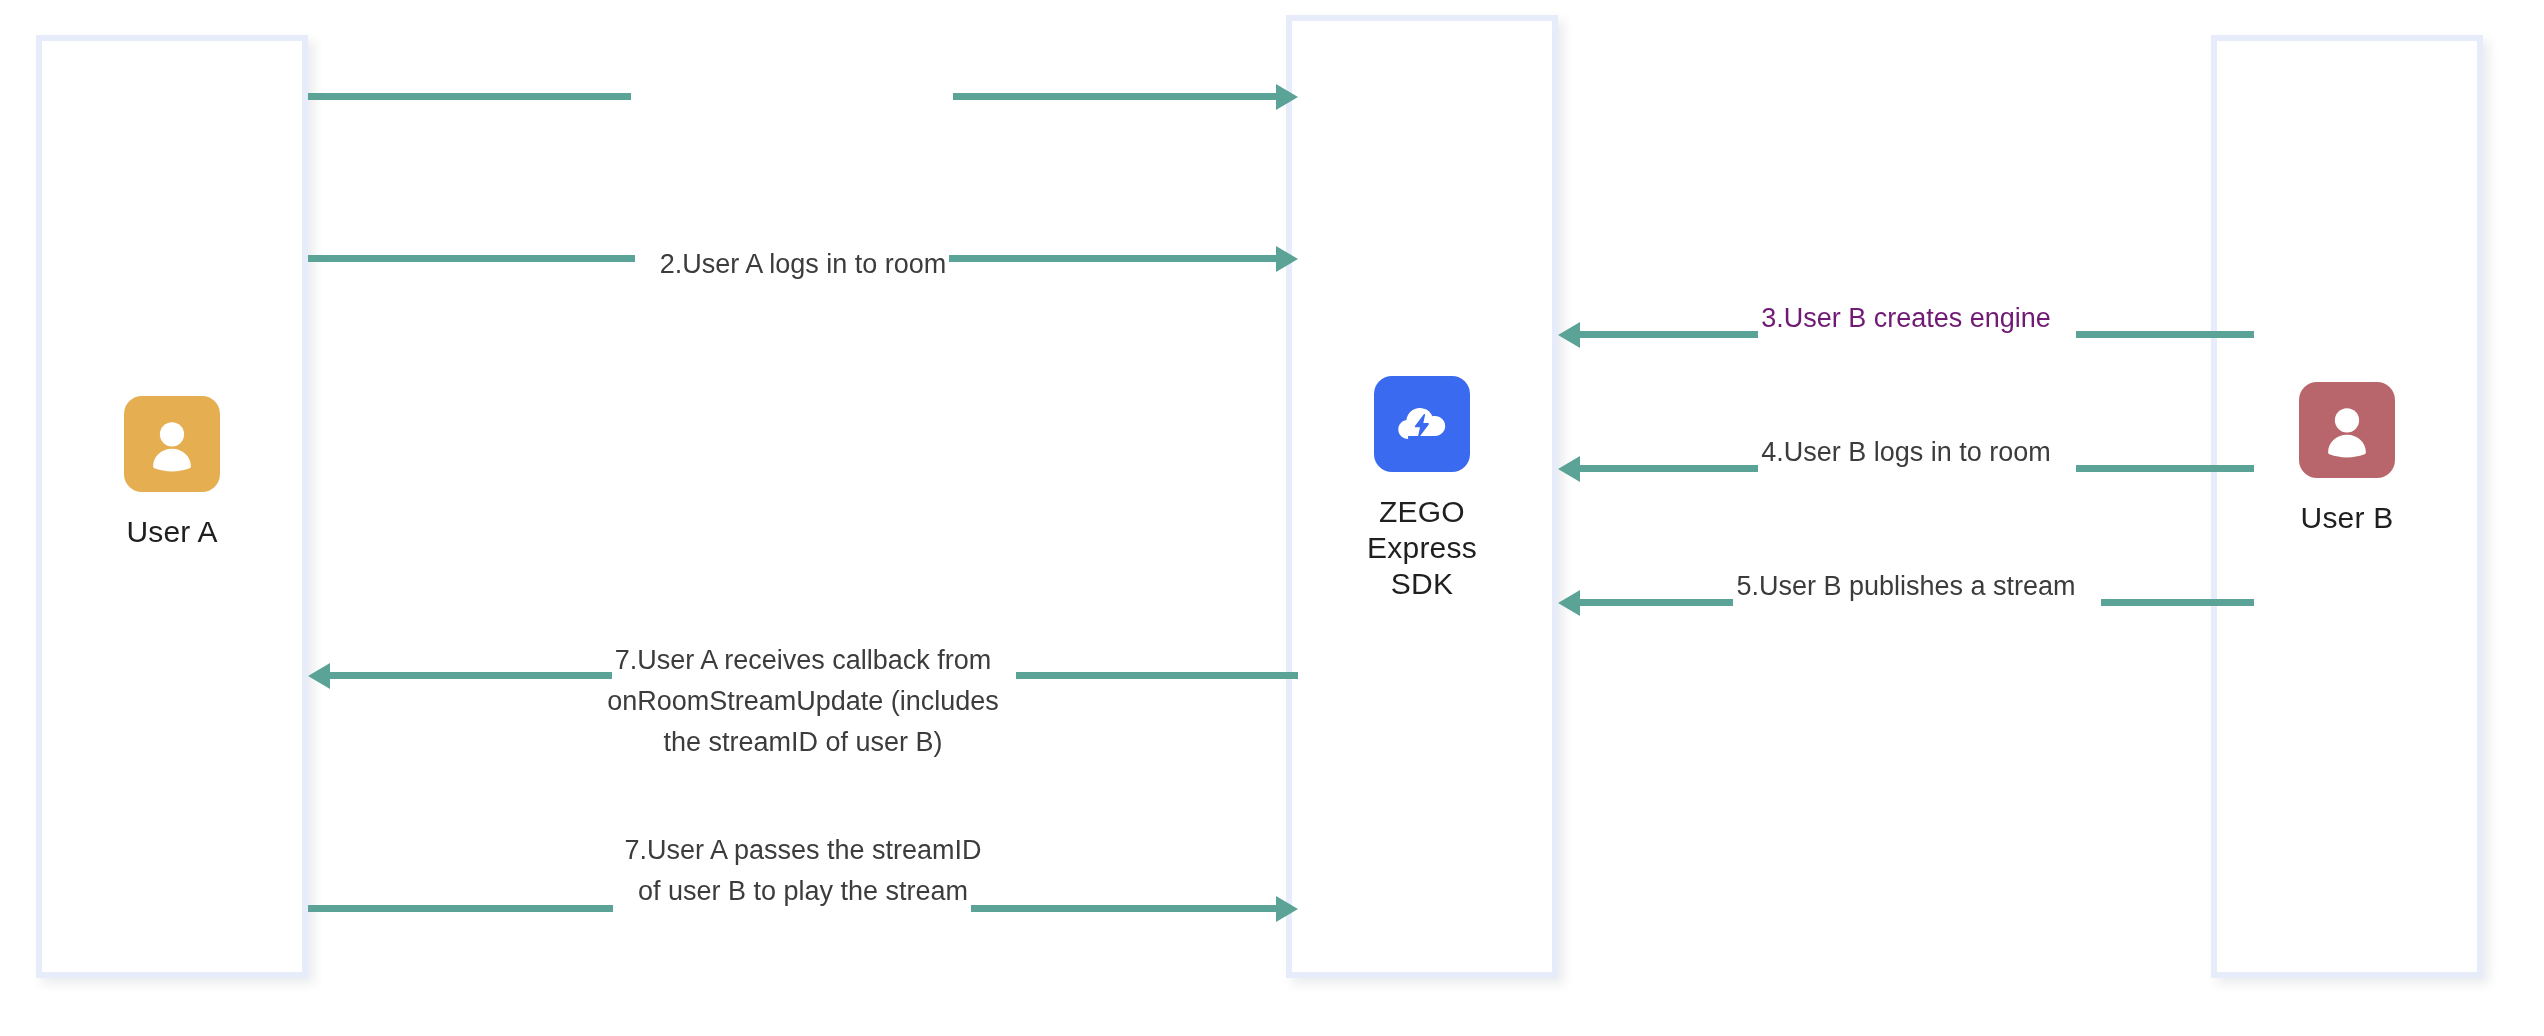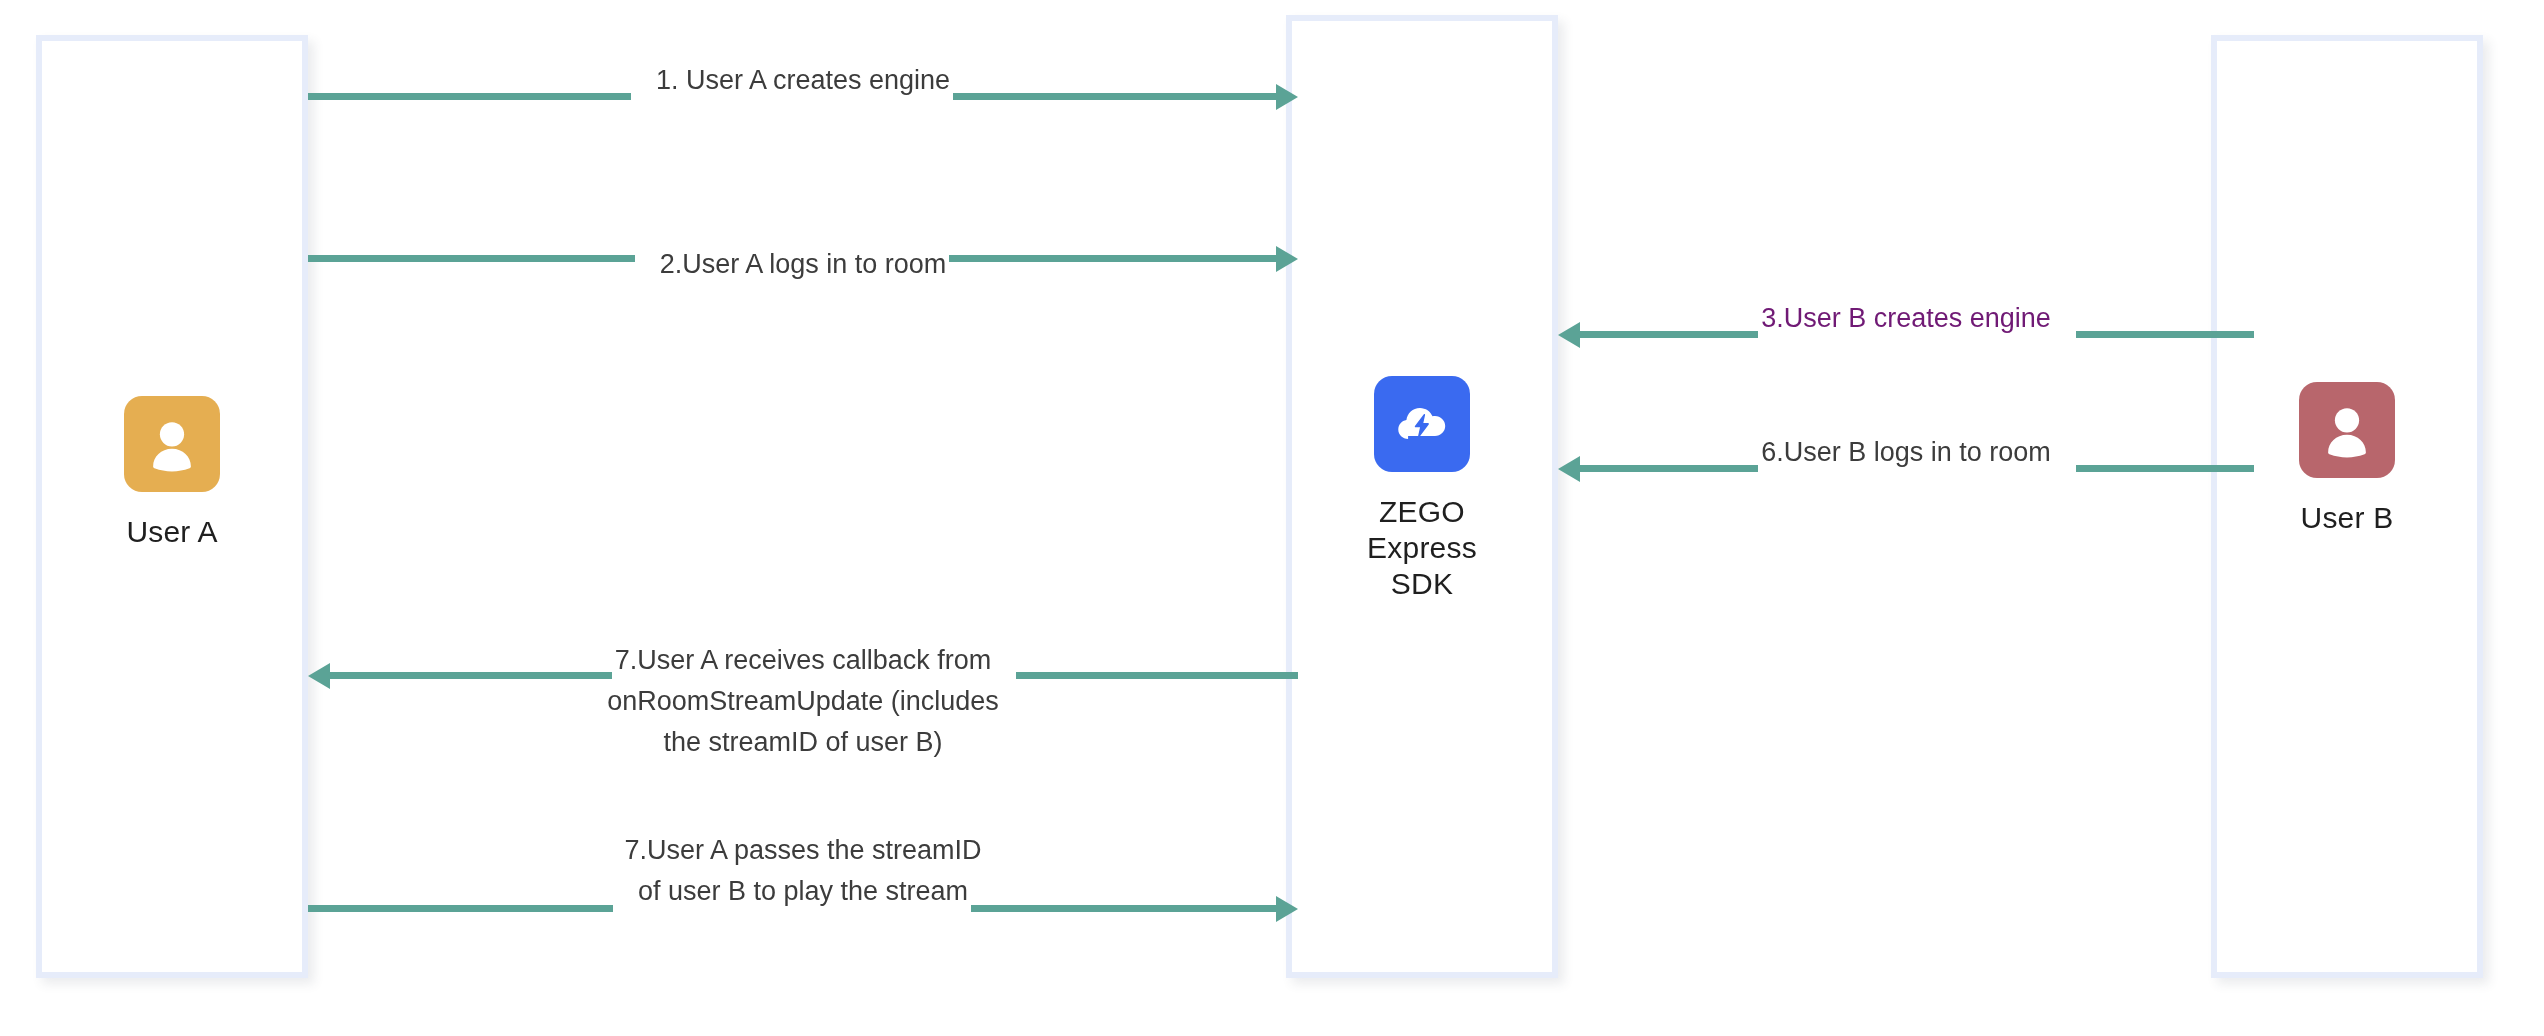--- a/index.html
+++ b/index.html
@@ -169,21 +169,20 @@
     <div class="actor-label">User B</div>
   </div>
 
   <div class="msg" id="msg-1" style="left:308px; top:58px; width:990px; height:44px;">
     <div class="msg-track" style="top:18px;">
       <div class="shaft" style="background: rgb(91, 163, 150);"></div>
       <div class="spacer-text">1. User A creates engine</div>
       <div class="shaft" style="background: rgb(91, 163, 150);"></div>
       <div class="head head-right" style="border-left-color: rgb(91, 163, 150);"></div>
     </div>
-    <div class="msg-text" style="color: rgb(60, 60, 60);">1. User A creates engine</div>
   </div>
 
   <div class="msg" id="msg-2" style="left:308px; top:220px; width:990px; height:44px;">
     <div class="msg-track" style="top:18px;">
       <div class="shaft" style="background: rgb(91, 163, 150);"></div>
       <div class="spacer-text">2.User A logs in to room</div>
       <div class="shaft" style="background: rgb(91, 163, 150);"></div>
       <div class="head head-right" style="border-left-color: rgb(91, 163, 150);"></div>
     </div>
     <div class="msg-text" style="color: rgb(60, 60, 60); margin-top: 44px;">2.User A logs in to room</div>
@@ -199,23 +198,32 @@
     <div class="msg-text" style="color: #701a75;">3.User B creates engine</div>
   </div>
 
   <div class="msg" id="msg-4" style="left:1558px; top:430px; width:696px; height:44px;">
     <div class="msg-track" style="top:18px;">
       <div class="head head-left" style="border-right-color: rgb(91, 163, 150);"></div>
       <div class="shaft" style="background: rgb(91, 163, 150);"></div>
       <div class="spacer-text">4.User B logs in to room</div>
       <div class="shaft" style="background: rgb(91, 163, 150);"></div>
     </div>
-    <div class="msg-text" style="color: rgb(60, 60, 60);">6.User B logs in to room</div>
-  </div>
-
+    <div class="msg-text" style="color: rgb(60, 60, 60);">4.User B logs in to room</div>
+  </div>
+
+  <div class="msg" id="msg-5" style="left:1558px; top:564px; width:696px; height:44px;">
+    <div class="msg-track" style="top:18px;">
+      <div class="head head-left" style="border-right-color: rgb(91, 163, 150);"></div>
+      <div class="shaft" style="background: rgb(91, 163, 150);"></div>
+      <div class="spacer-text">5.User B publishes a stream</div>
+      <div class="shaft" style="background: rgb(91, 163, 150);"></div>
+    </div>
+    <div class="msg-text" style="color: rgb(60, 60, 60);">5.User B publishes a stream</div>
+  </div>
 
   <div class="msg" id="msg-6" style="left:308px; top:638px; width:990px; height:126px;">
     <div class="msg-track" style="top:17px;">
       <div class="head head-left" style="border-right-color: rgb(91, 163, 150);"></div>
       <div class="shaft" style="background: rgb(91, 163, 150);"></div>
       <div class="spacer-text" style="line-height:41px;">6.User A receives callback from</div>
       <div class="shaft" style="background: rgb(91, 163, 150);"></div>
     </div>
     <div class="msg-text" style="color: rgb(60, 60, 60);">7.User A receives callback from
 onRoomStreamUpdate (includes

